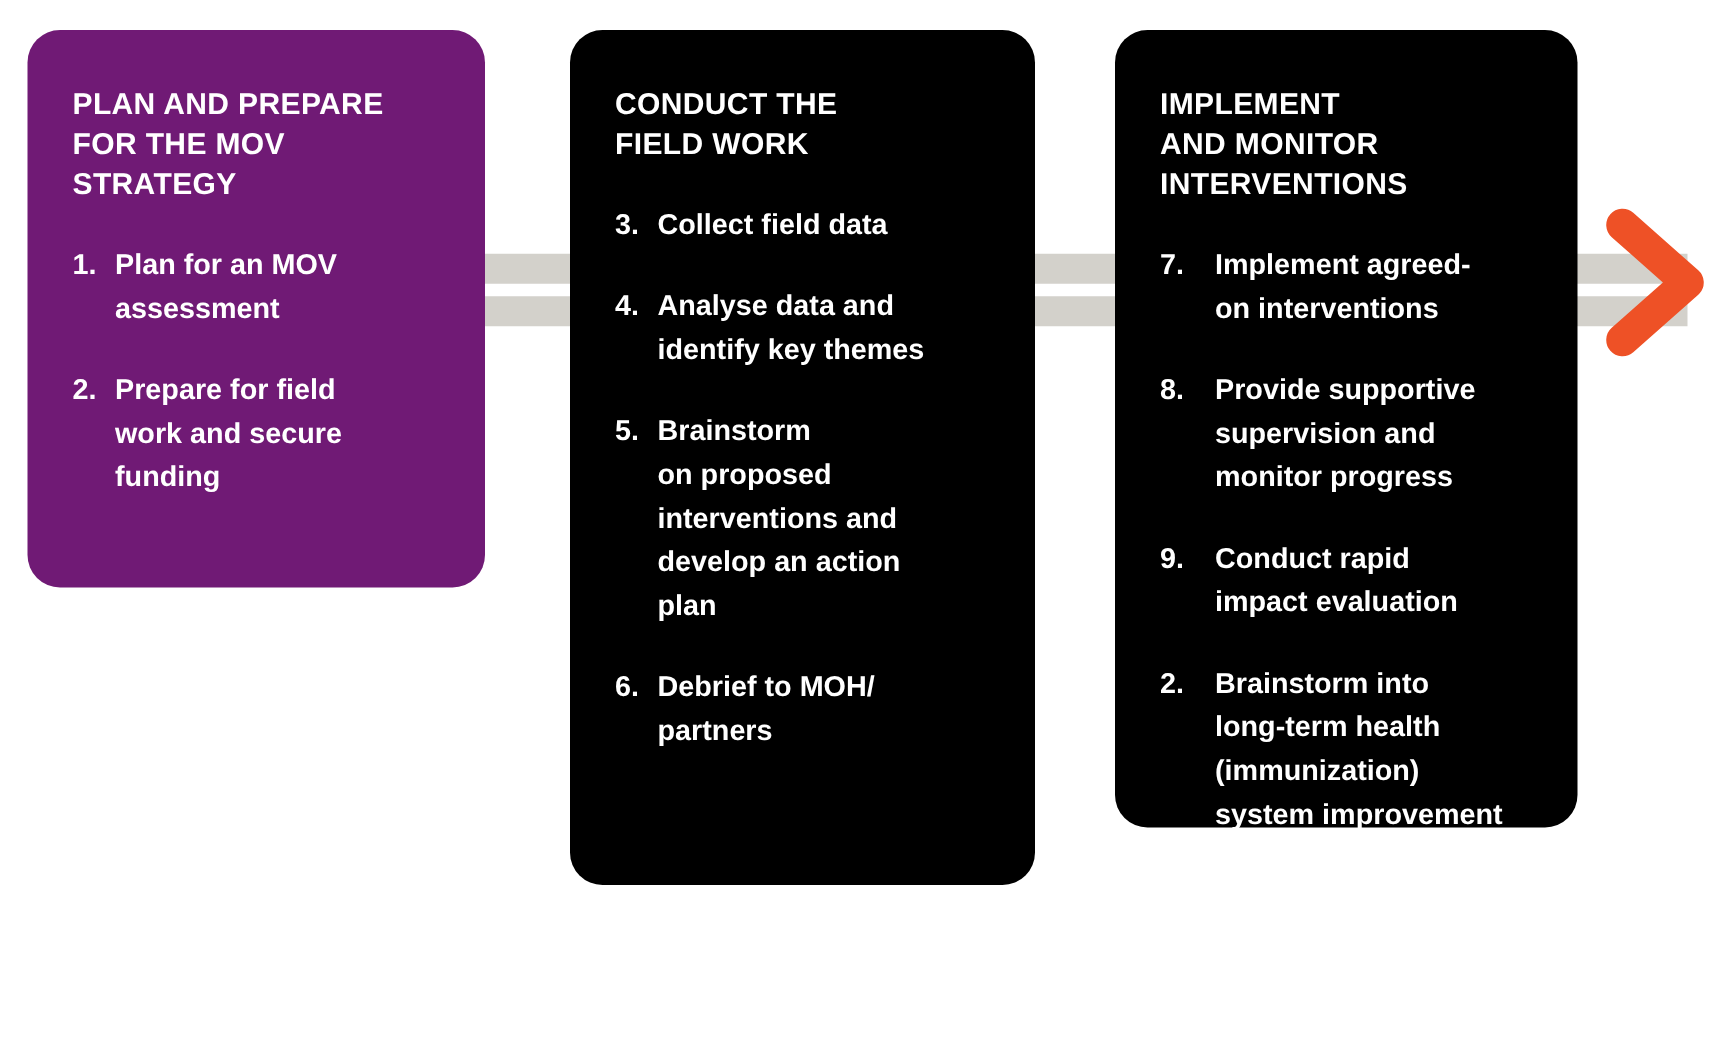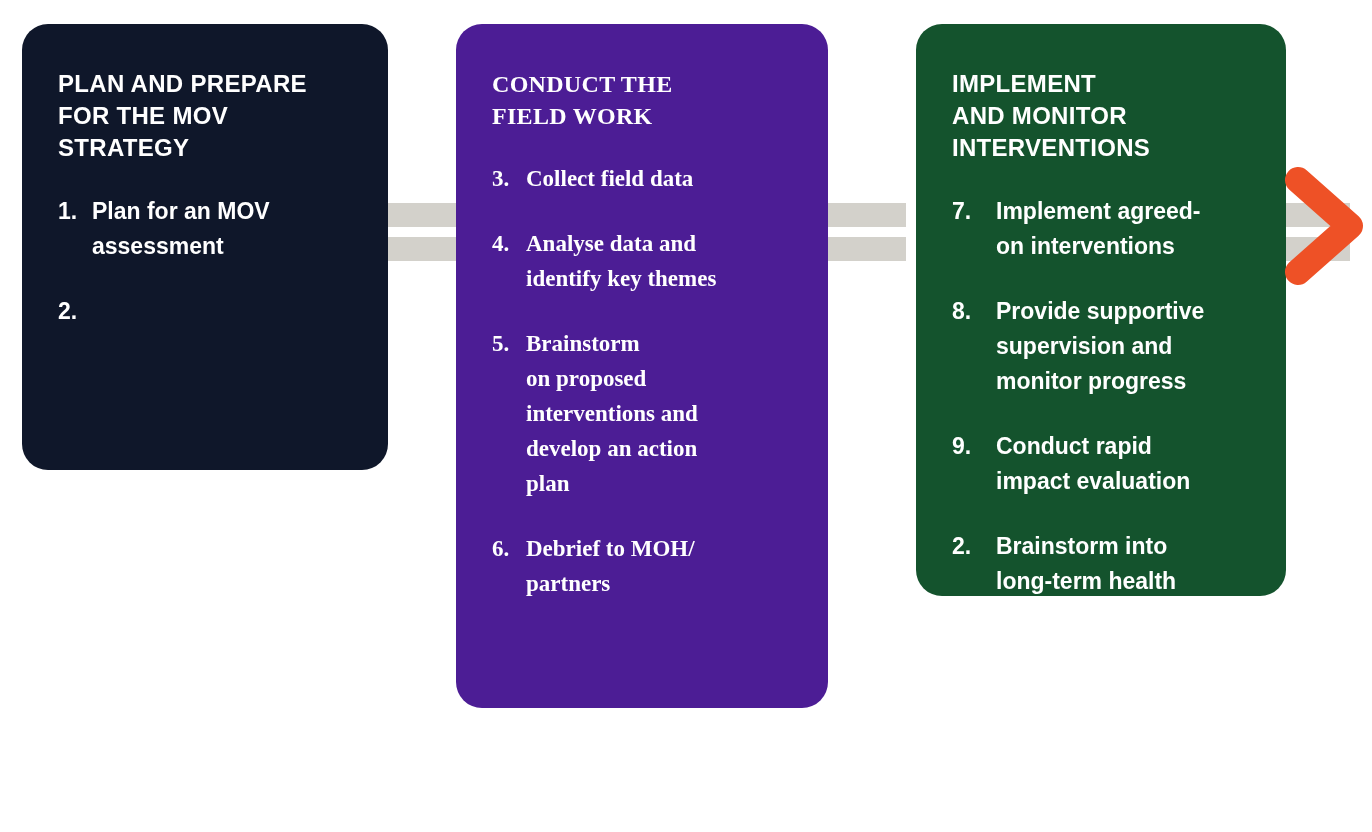--- a/index.html
+++ b/index.html
@@ -51,23 +51,23 @@
 
   
   .card {
     position: absolute;
     border-radius: 26px;
     z-index: 2;
     box-sizing: border-box;
     padding: 44px 30px 30px 36px;
     color: #ffffff;
   }
-  #card-plan    { left: 22px;  top: 24px; width: 366px; height: 446px; background: #0f172a; }
-  #card-conduct { left: 456px; top: 24px; width: 372px; height: 684px; background: #4c1d95; font-family: Liberation Serif, serif; }
-  #card-implement { left: 916px; top: 24px; width: 370px; height: 572px; background: #14532d; }
+  #card-plan    { left: 22px;  top: 24px; width: 366px; height: 446px; background: #701a75; }
+  #card-conduct { left: 456px; top: 24px; width: 372px; height: 684px; background: #000000; }
+  #card-implement { left: 892px; top: 24px; width: 370px; height: 638px; background: #000000; }
 
   .card-title {
     font-size: 24px;
     font-weight: bold;
     line-height: 1.34;
     letter-spacing: 0.3px;
     white-space: pre-line;
     margin: 0 0 16px 0;
   }
   .steps {
@@ -126,20 +126,23 @@
 FOR THE MOV
 STRATEGY</div>
     <ul class="steps">
       <li class="step">
         <span class="step-num">1.</span>
         <span class="step-text">Plan for an MOV
 assessment</span>
       </li>
       <li class="step">
         <span class="step-num">2.</span>
+        <span class="step-text">Prepare for field
+work and secure
+funding</span>
       </li>
     </ul>
   </div>
 
   <div class="card" id="card-conduct">
     <div class="card-title">CONDUCT THE
 FIELD WORK</div>
     <ul class="steps">
       <li class="step">
         <span class="step-num">3.</span>

